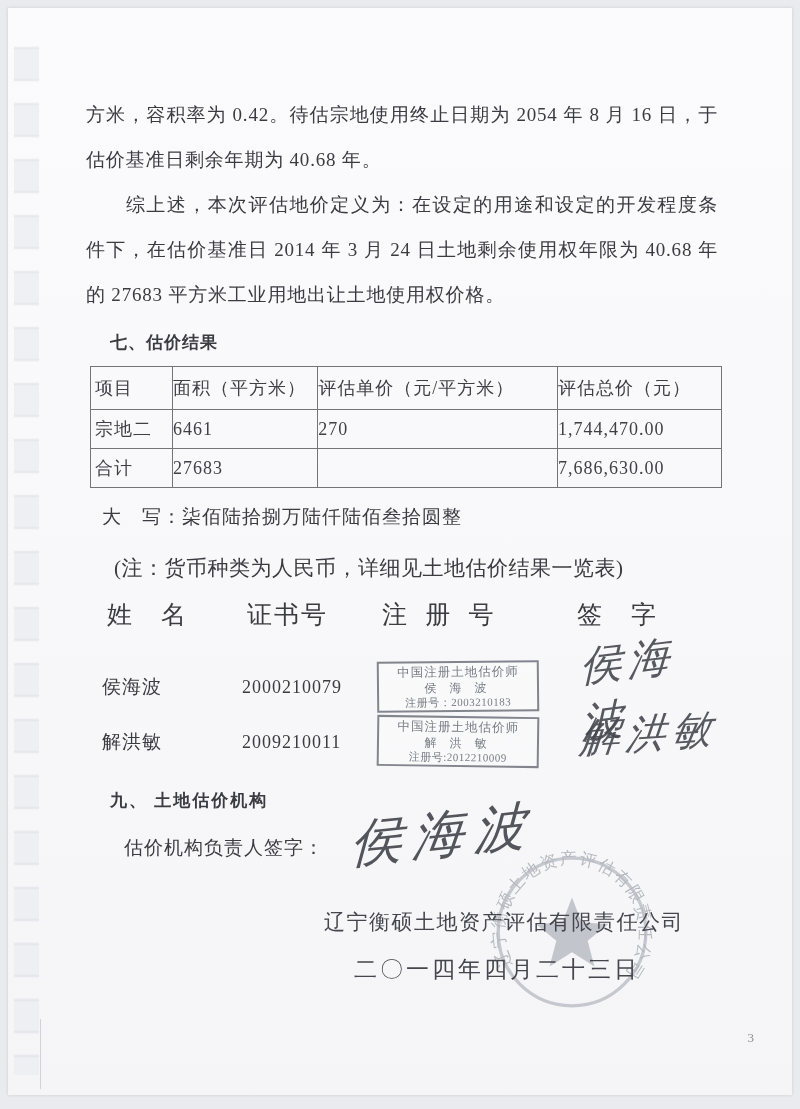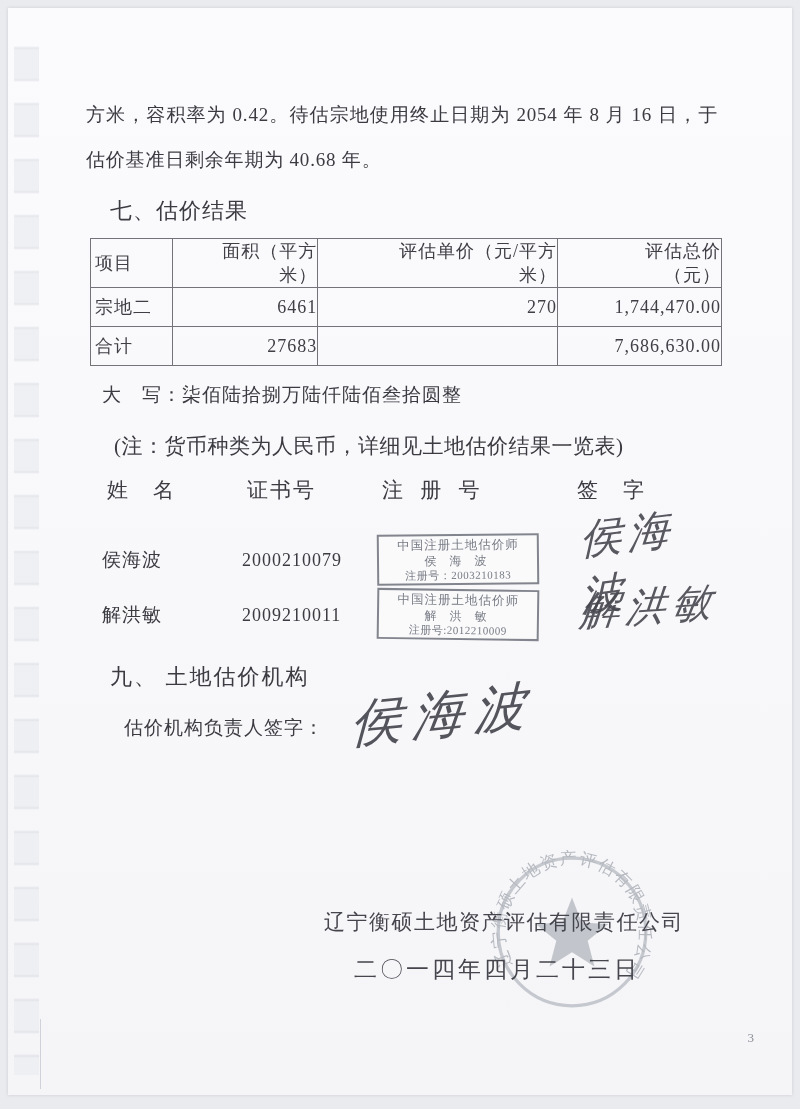--- a/index.html
+++ b/index.html
@@ -45,39 +45,38 @@
   }
   .para {
     font-size: 19px;
     line-height: 45px;
     letter-spacing: 0.8px;
     text-align: justify;
     color: #3b3b42;
   }
   .para.indent { text-indent: 2.1em; }
   .sec-heading {
-    font-size: 22px;
-    font-weight: normal;
+    font-size: 17px;
+    font-weight: bold;
     letter-spacing: 1px;
     margin: 14px 0 12px 24px;
   }
   table.results-table {
     width: 100%;
     border-collapse: collapse;
     margin: 4px 0 2px 4px;
     font-size: 18px;
     color: #3f3f46;
   }
   .results-table th, .results-table td {
     border: 1px solid #73737a;
-    text-align: right;
+    text-align: left;
     height: 39px;
     font-weight: normal;
     letter-spacing: 1px;
-    padding-left: 44px;
   }
   .results-table th { height: 43px; }
   .results-table th.c-item, .results-table td.c-item {
     width: 13%; text-align: left; padding-left: 4px;
   }
   .results-table .c-area { width: 23%; }
   .results-table .c-unit { width: 38%; }
   .results-table .c-total { width: 26%; }
   .daxie {
     font-size: 19px; letter-spacing: 1px;
@@ -87,21 +86,21 @@
     font-size: 21px; letter-spacing: 0.5px;
     margin: 24px 0 0 28px;
   }
   .sec-heading.h8 { margin-top: 24px; }
   .sig-grid {
     display: grid;
     grid-template-columns: 140px 135px 195px 1fr;
     align-items: center;
     margin-left: 16px;
   }
-  .sig-grid.head { margin-top: 16px; font-size: 21px; letter-spacing: 2px; margin-left: 21px; }
+  .sig-grid.head { margin-top: 16px; font-size: 25px; letter-spacing: 2px; margin-left: 21px; }
   .sig-grid.head .reg-h { letter-spacing: 6px; }
   .sig-row { height: 74px; margin-left: 16px; position: relative;
     display: grid; grid-template-columns: 140px 135px 195px 1fr; align-items: center; }
   .sig-name { font-size: 19px; letter-spacing: 1px; }
   .sig-cert { font-size: 18px; letter-spacing: 1px; }
   .rect-stamp {
     display: inline-flex; flex-direction: column; align-items: center;
     border: 2px solid #82858d;
     color: #777b84;
     padding: 2px 5px 1px 5px;
@@ -170,20 +169,21 @@
 
 <div class="canvas">
   <div class="page">
 
     <div class="binding-holes"></div>
     <div class="page-edge-line"></div>
 
     <div class="content">
 
       <p class="para">方米，容积率为 0.42。待估宗地使用终止日期为 2054 年 8 月 16 日，于估价基准日剩余年期为 40.68 年。</p>
+      <p class="para indent">综上述，本次评估地价定义为：在设定的用途和设定的开发程度条件下，在估价基准日 2014 年 3 月 24 日土地剩余使用权年限为 40.68 年的 27683 平方米工业用地出让土地使用权价格。</p>
 
       <h3 class="sec-heading">七、估价结果</h3>
 
       <table class="results-table">
         <thead>
           <tr>
             <th class="c-item">项目</th>
             <th class="c-area">面积（平方米）</th>
             <th class="c-unit">评估单价（元/平方米）</th>
             <th class="c-total">评估总价（元）</th>

